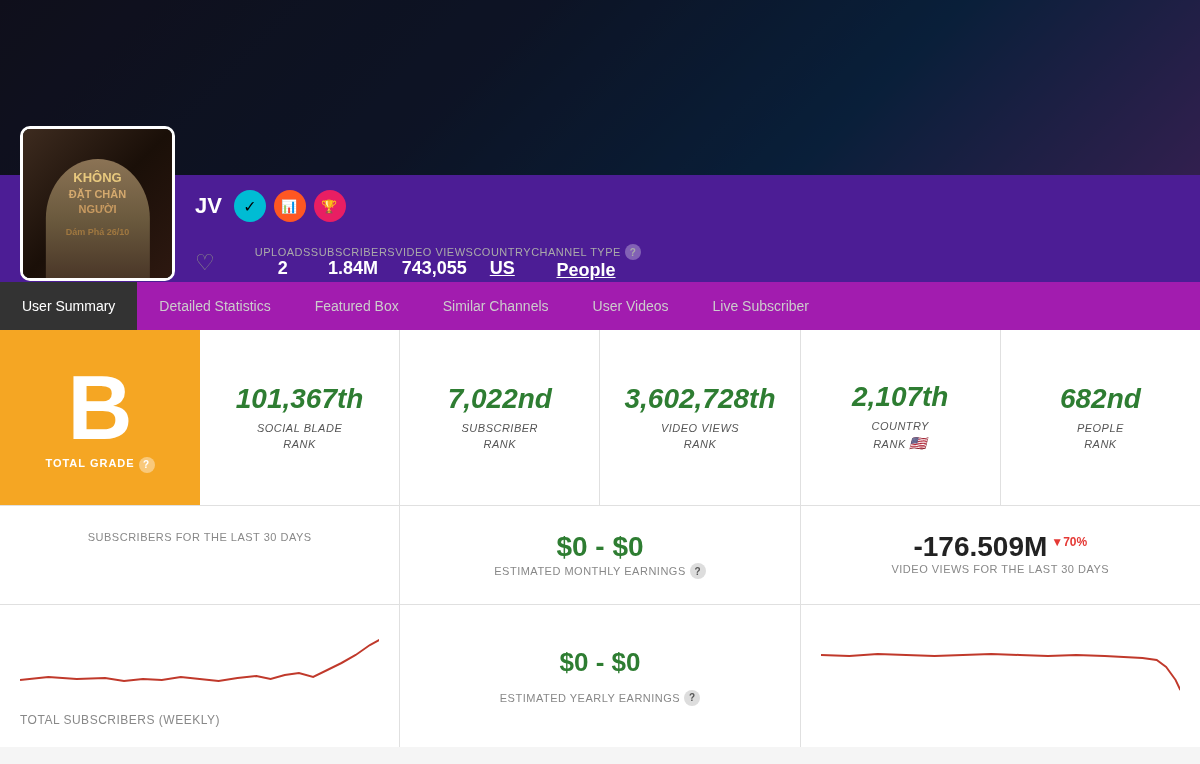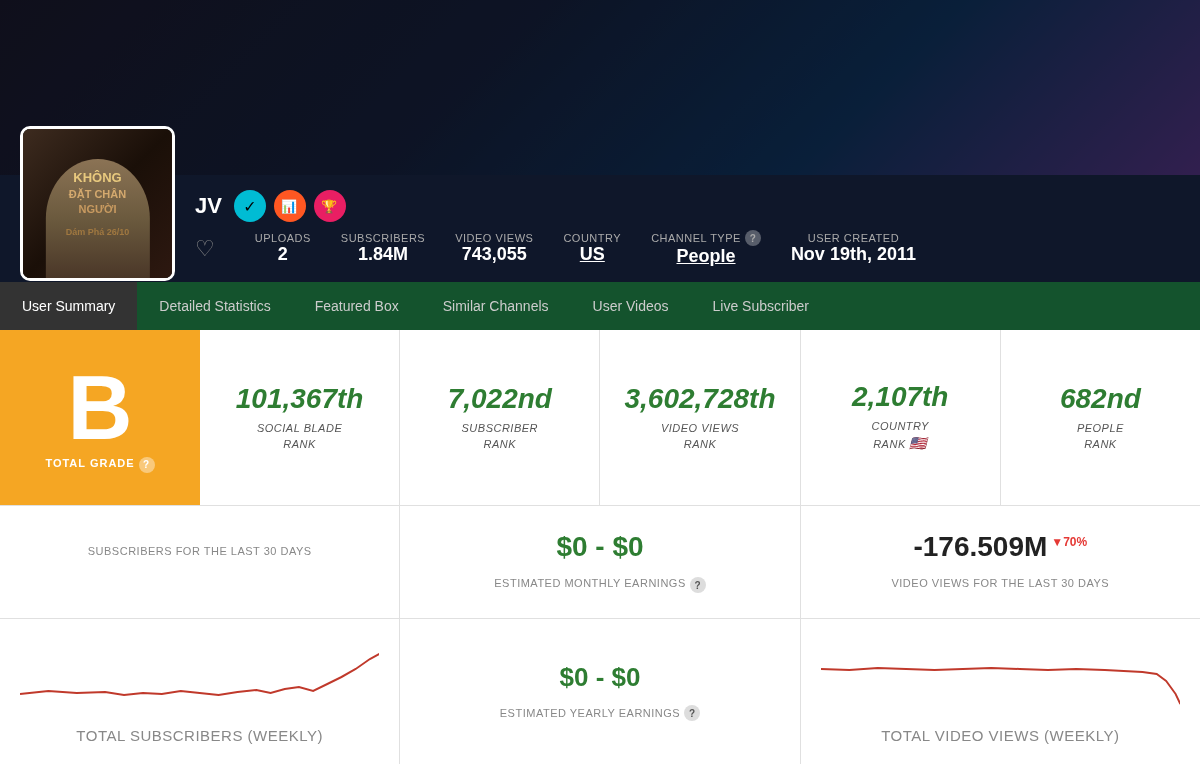--- a/index.html
+++ b/index.html
@@ -14,24 +14,23 @@
       overflow: hidden;
     }
     .banner-overlay {
       position: absolute;
       inset: 0;
       background: rgba(0,0,0,0.4);
     }
 
     
     .profile-bar {
-      background: #0f172a;
+      background: #4c1d95;
       padding: 1px 20px;
       display: flex;
-      align-items: center;
       gap: 20px;
       min-height: 90px;
     }
     .avatar-wrapper {
       position: relative;
       margin-top: -50px;
       border: 3px solid #fff;
       border-radius: 10px;
       overflow: hidden;
       width: 155px;
@@ -98,21 +97,20 @@
       align-items: center;
       justify-content: center;
       font-size: 16px;
     }
     .icon-teal { background: #00bcd4; }
     .icon-orange { background: #ff5722; }
     .icon-pink { background: #e91e63; }
 
     .stats-row {
       display: flex;
-      gap: 30px;
       align-items: center;
       margin-left: 20px;
     }
     .stat-item {
       text-align: center;
     }
     .stat-label {
       color: #aaa;
       font-size: 11px;
       text-transform: uppercase;
@@ -122,21 +120,21 @@
       color: #fff;
       font-size: 18px;
       font-weight: bold;
     }
     .stat-value.underline {
       text-decoration: underline;
     }
 
     
     .nav-bar {
-      background: #14532d;
+      background: #a21caf;
       display: flex;
       align-items: center;
       overflow: hidden;
       text-align: center;
     }
     .nav-item {
       color: #ccc;
       padding: 16px 22px;
       font-size: 14px;
       font-weight: 500;
@@ -256,22 +254,23 @@
       font-weight: bold;
       color: #e53935;
       vertical-align: super;
       margin-left: 4px;
     }
     .stat-card-label {
       color: #888;
       font-size: 11px;
       text-transform: uppercase;
       letter-spacing: 0.5px;
-      margin-top: 14px;
-      display: flex;
+      margin-top: 0;
+      display: flex;
+      align-items: center;
       justify-content: center;
       gap: 4px;
     }
     .stat-card-value.green { color: #2e7d32; }
     .stat-card-value.negative { color: #222; }
 
     
     .charts-row {
       display: flex;
       background: #fff;
@@ -281,24 +280,23 @@
       padding: 20px;
       border-right: 1px solid #e0e0e0;
       min-height: 130px;
       display: flex;
       flex-direction: column;
       justify-content: space-between;
     }
     .chart-card:last-child { border-right: none; }
     .chart-title {
       color: #888;
-      font-size: 15px;
+      font-size: 12px;
       text-transform: uppercase;
       letter-spacing: 0.5px;
-      text-align: center;
       margin-top: 8px;
     }
     .chart-center-value {
       color: #2e7d32;
       font-size: 26px;
       font-weight: bold;
     }
     .chart-center-label {
       color: #888;
       font-size: 11px;
@@ -371,24 +369,20 @@
           <div class="stat-label">COUNTRY</div>
           <div class="stat-value underline">US</div>
         </div>
         <div class="stat-item">
           <div style="display:flex;align-items:center;gap:4px;">
             <div class="stat-label">CHANNEL TYPE</div>
             <div class="question-circle" style="background:rgba(255,255,255,0.3);color:#aaa;">?</div>
           </div>
           <div class="stat-value underline">People</div>
         </div>
-        <div class="stat-item">
-          <div class="stat-label">USER CREATED</div>
-          <div class="stat-value">Nov 19th, 2011</div>
-        </div>
       </div>
     </div>
   </div>
 </div>
 
 <nav class="nav-bar">
   <a class="nav-item active">User Summary</a>
   <a class="nav-item">Detailed Statistics</a>
   <a class="nav-item">Featured Box</a>
   <a class="nav-item">Similar Channels</a>
@@ -483,17 +477,16 @@
         <span class="question-circle" style="background:#ddd;color:#555;">?</span>
       </div>
     </div>
 
     <div class="chart-card">
       <div class="chart-svg-container">
         <svg class="chart-line" viewBox="0 0 380 80" preserveAspectRatio="none">
           <polyline fill="none" stroke="#c0392b" stroke-width="2" points="0,30 30,31 60,29 90,30 120,31 150,30 180,29 210,30 240,31 270,30 300,31 320,32 340,33 355,35 365,42 375,55 380,65"></polyline>
         </svg>
       </div>
-      <div class="chart-title">TOTAL VIDEO VIEWS (WEEKLY)</div>
     </div>
   </div>
 
 </div>
 
 </body></html>

